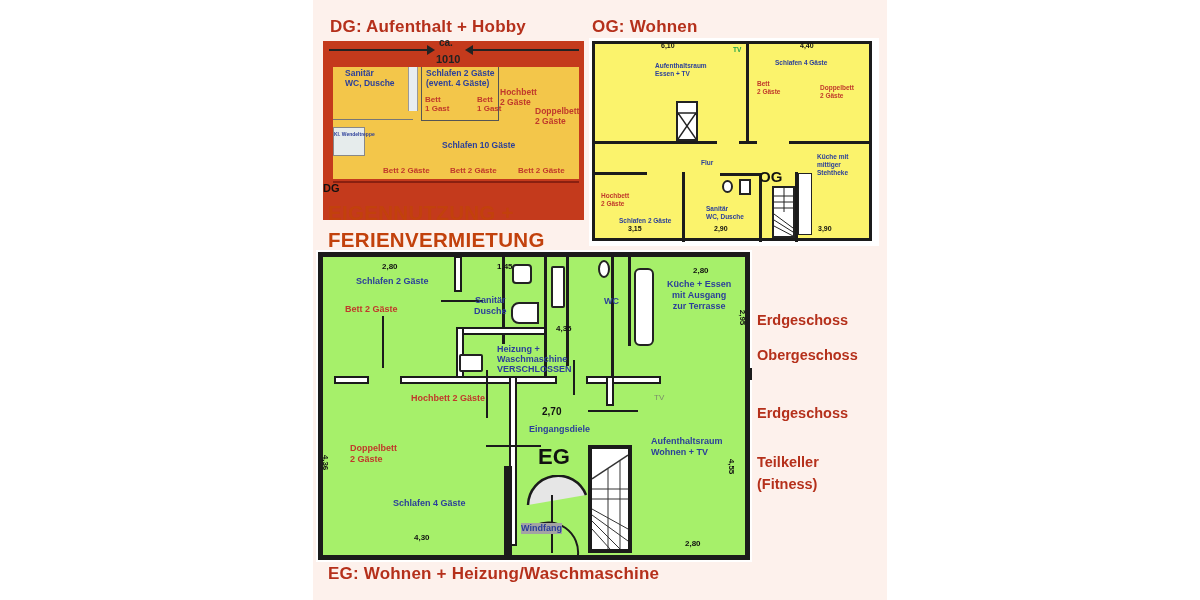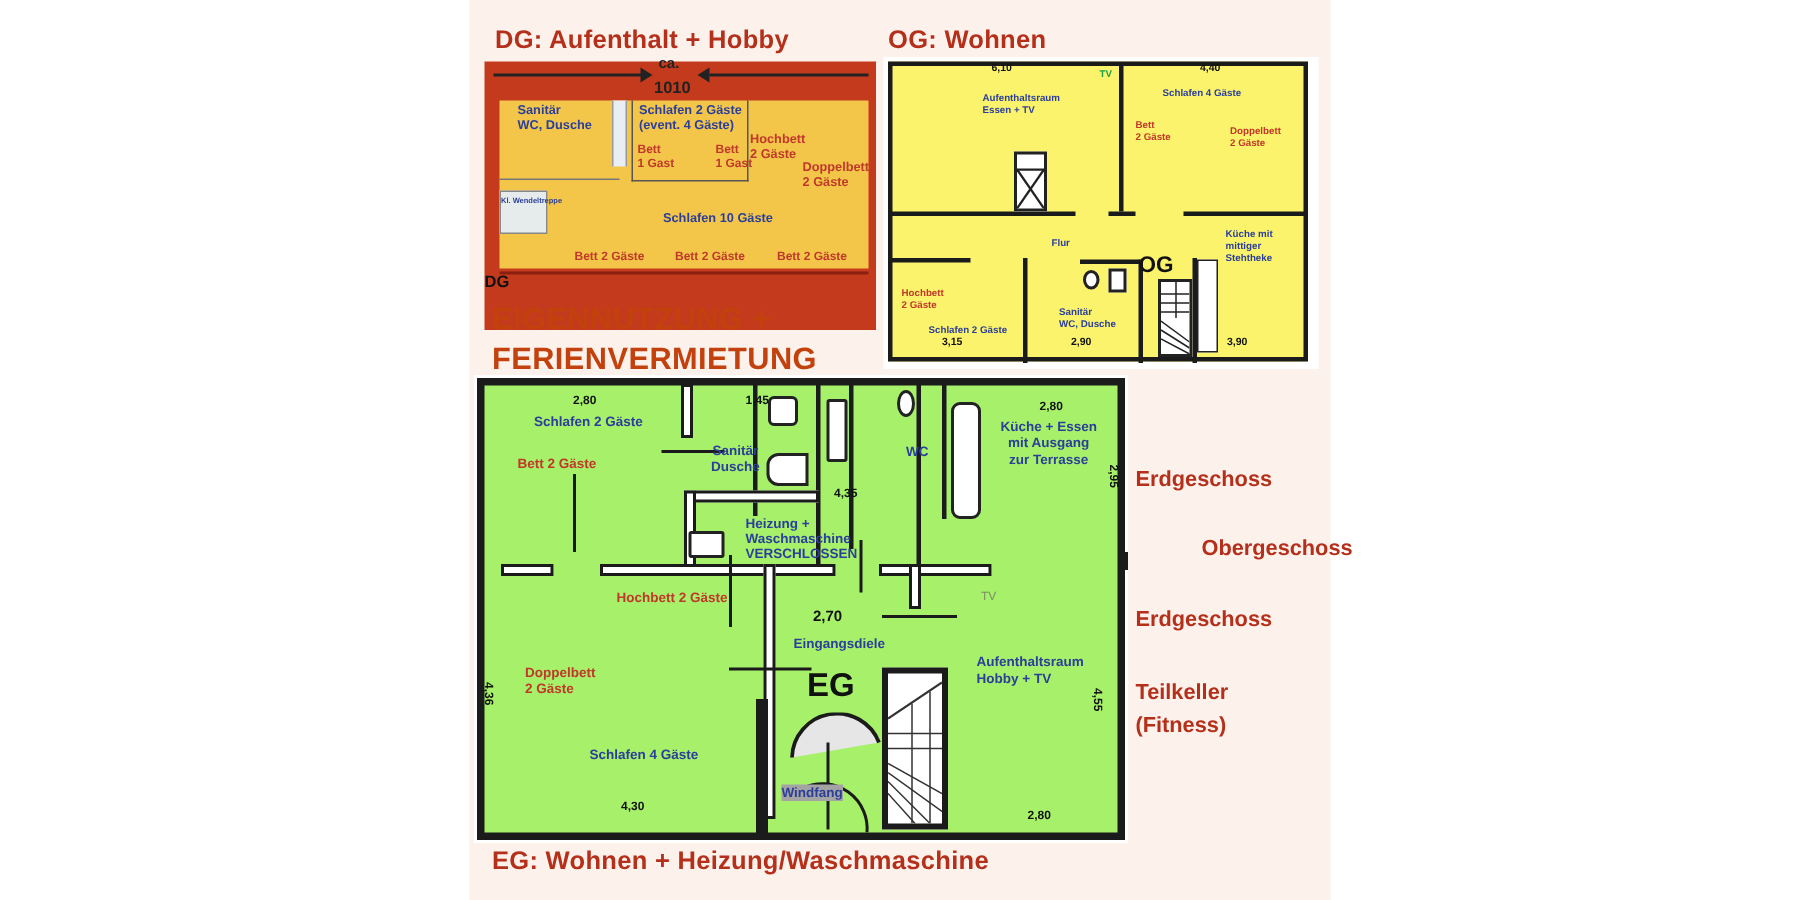--- a/index.html
+++ b/index.html
@@ -203,36 +203,36 @@
 <div class="lbl blue" style="left:667px;top:279px;white-space:pre;font-size:9px;line-height:11px;text-align:center;">Küche + Essen
 mit Ausgang
 zur Terrasse</div>
 <div class="lbl blue" style="left:497px;top:344px;white-space:pre;font-size:9px;line-height:10px;">Heizung +
 Waschmaschine
 VERSCHLOSSEN</div>
 <div class="lbl red" style="left:411px;top:393px;font-size:9px;">Hochbett 2 Gäste</div>
 <div class="lbl" style="left:654px;top:392px;font-size:8px;color:#7a8c6a;font-weight:normal;">TV</div>
 <div class="lbl blue" style="left:529px;top:424px;font-size:9px;">Eingangsdiele</div>
 <div class="lbl blue" style="left:651px;top:436px;white-space:pre;font-size:9px;line-height:11px;">Aufenthaltsraum
-Hobby + TV</div>
+Wohnen + TV</div>
 <div class="lbl red" style="left:350px;top:443px;white-space:pre;font-size:9px;line-height:11px;">Doppelbett
 2 Gäste</div>
 <div class="lbl blue" style="left:393px;top:498px;font-size:9px;">Schlafen 4 Gäste</div>
 <div class="lbl blue" style="left:521px;top:523px;font-size:9px;background:#a3a3a3;">Windfang</div>
 
 <div class="dim" style="left:382px;top:262px;">2,80</div>
 <div class="dim" style="left:497px;top:262px;">1,45</div>
 <div class="dim" style="left:693px;top:266px;">2,80</div>
 <div class="dim" style="left:556px;top:324px;">4,35</div>
 <div class="dim" style="left:542px;top:406px;font-size:10px;">2,70</div>
 <div class="dim" style="left:724px;top:462px;transform:rotate(90deg);">4,55</div>
 <div class="dim" style="left:735px;top:313px;transform:rotate(90deg);">2,95</div>
 <div class="dim" style="left:318px;top:458px;transform:rotate(90deg);">4,36</div>
 <div class="dim" style="left:414px;top:533px;">4,30</div>
 <div class="dim" style="left:685px;top:539px;">2,80</div>
 
 <div class="hdr" style="left:328px;top:564px;">EG: Wohnen + Heizung/Waschmaschine</div>
 
 <div class="legend-item" style="left:757px;top:311px;">Erdgeschoss</div>
-<div class="legend-item" style="left:757px;top:357px;margin-left:44px;">Obergeschoss</div>
+<div class="legend-item" style="left:757px;top:346px;">Obergeschoss</div>
 <div class="legend-item" style="left:757px;top:404px;">Erdgeschoss</div>
 <div class="legend-item" style="left:757px;top:451px;white-space:pre;line-height:22px;">Teilkeller
 (Fitness)</div>
 
 </body></html>

